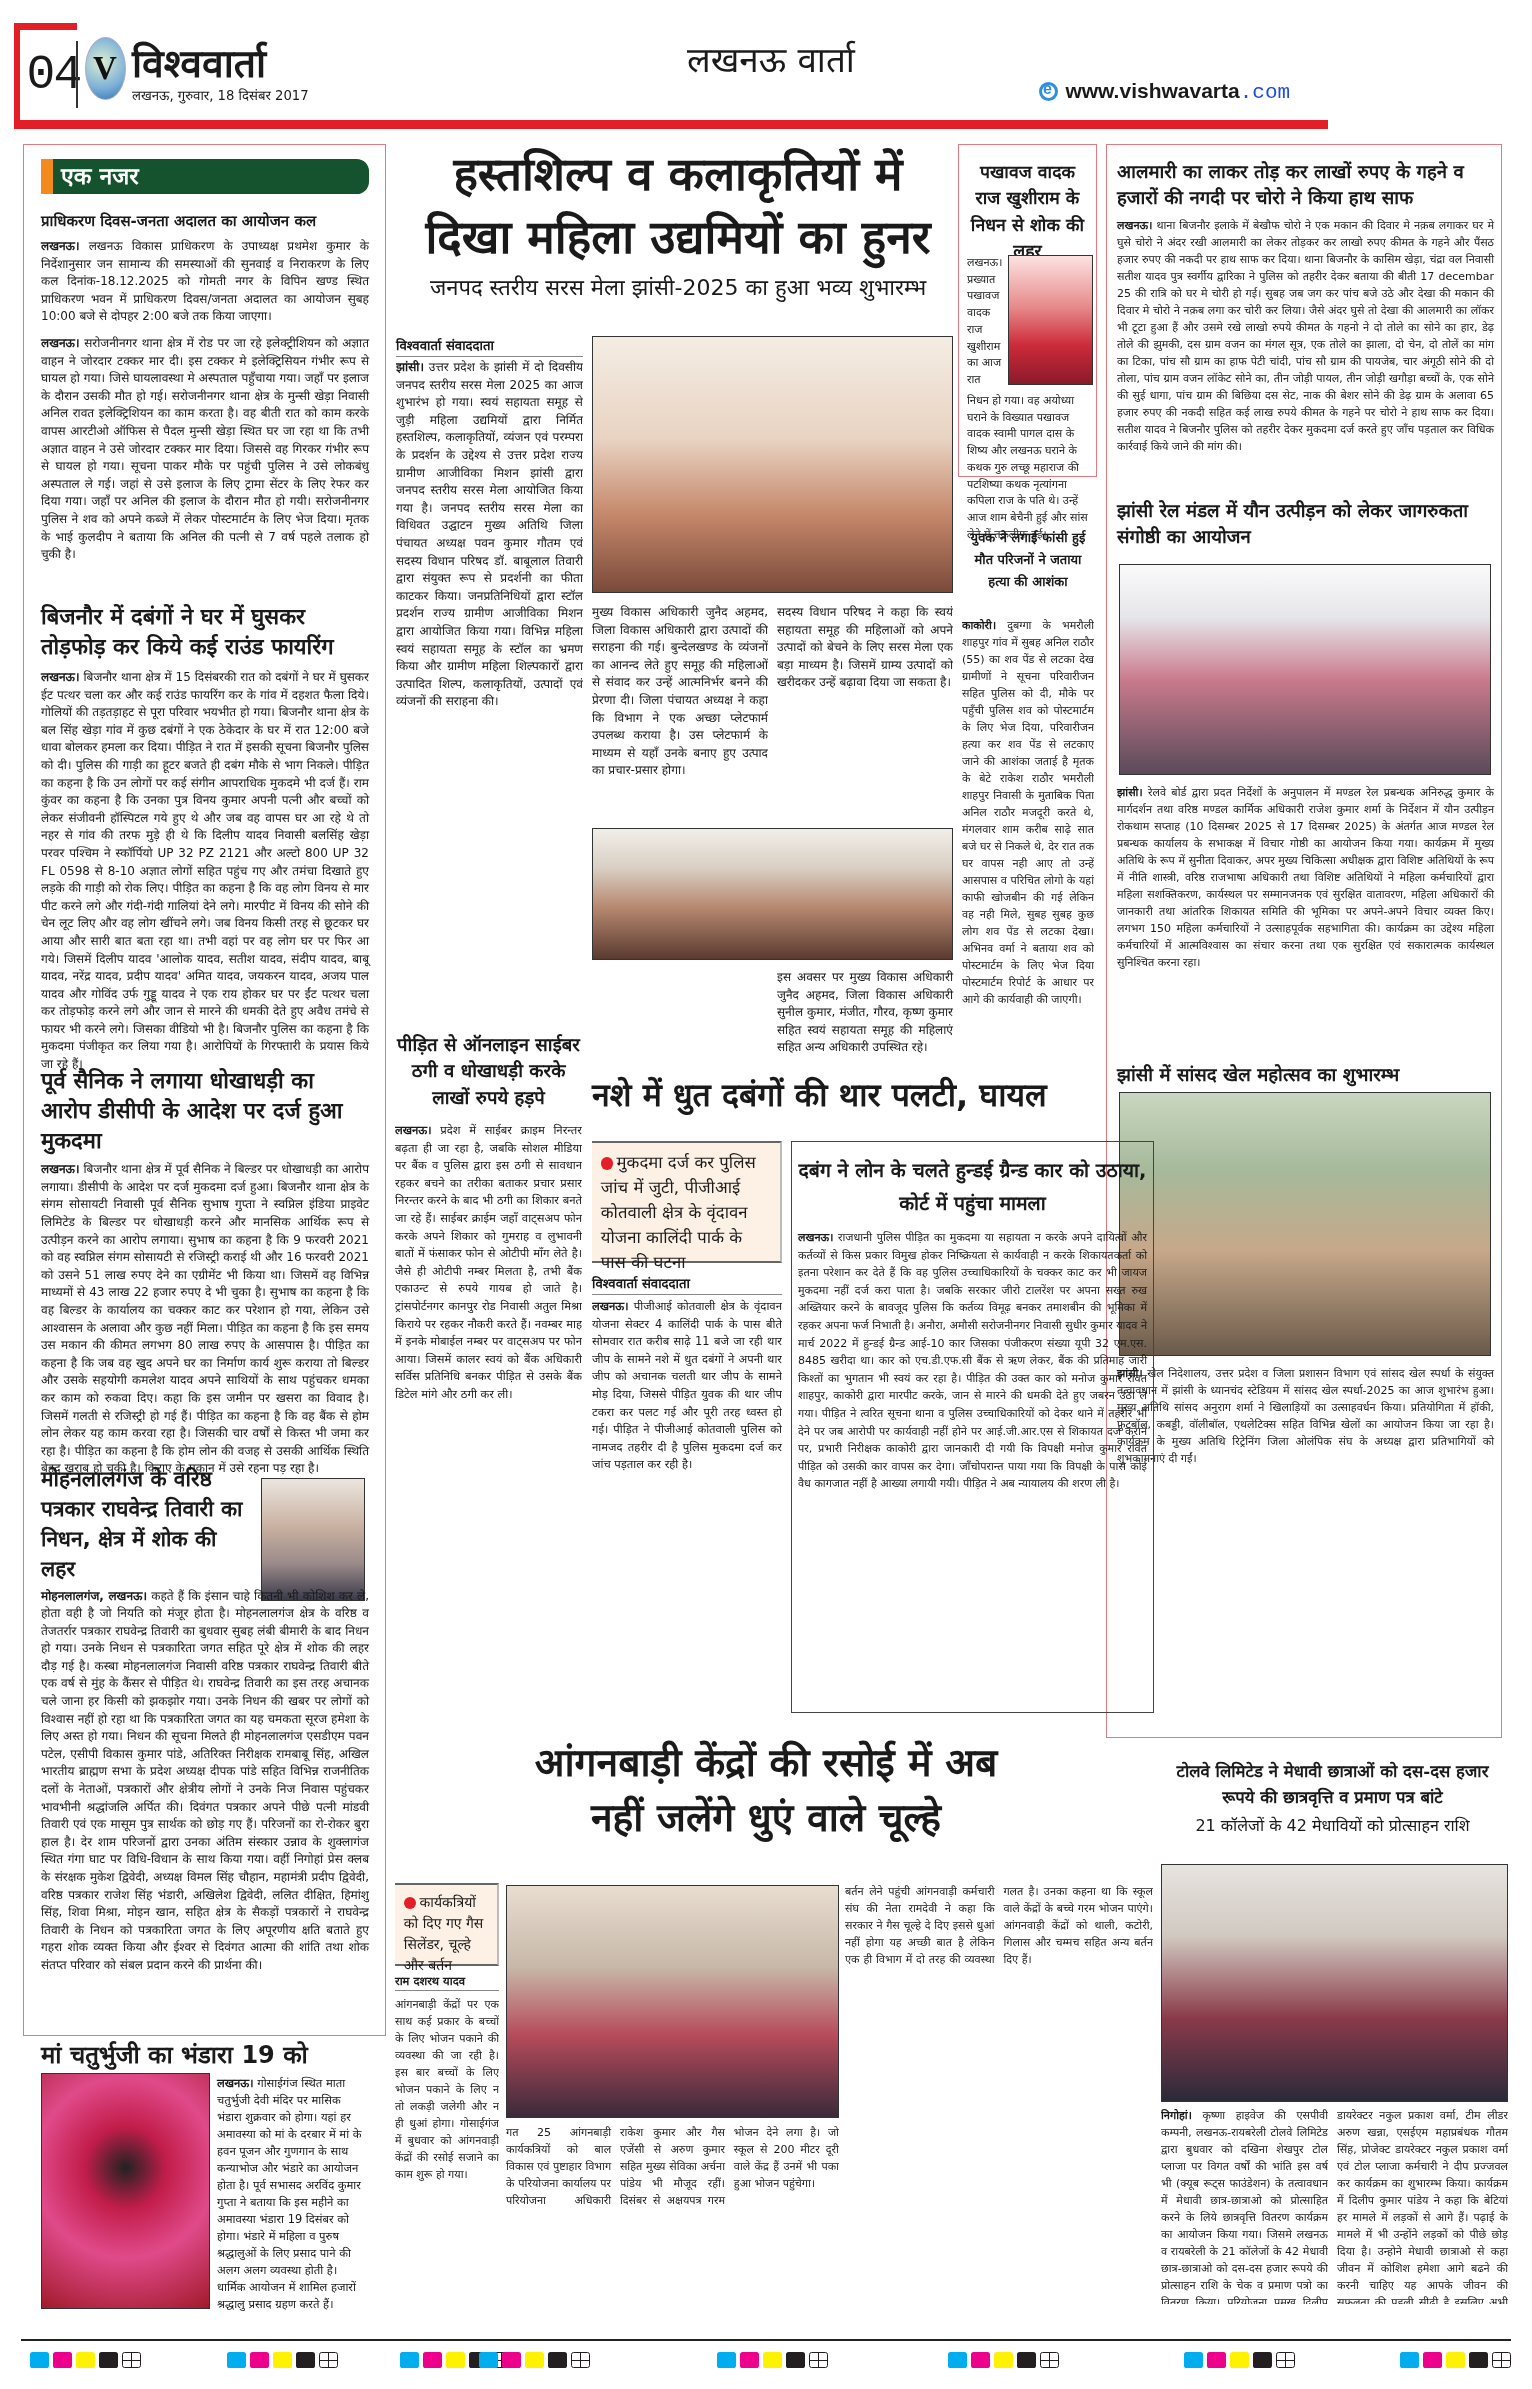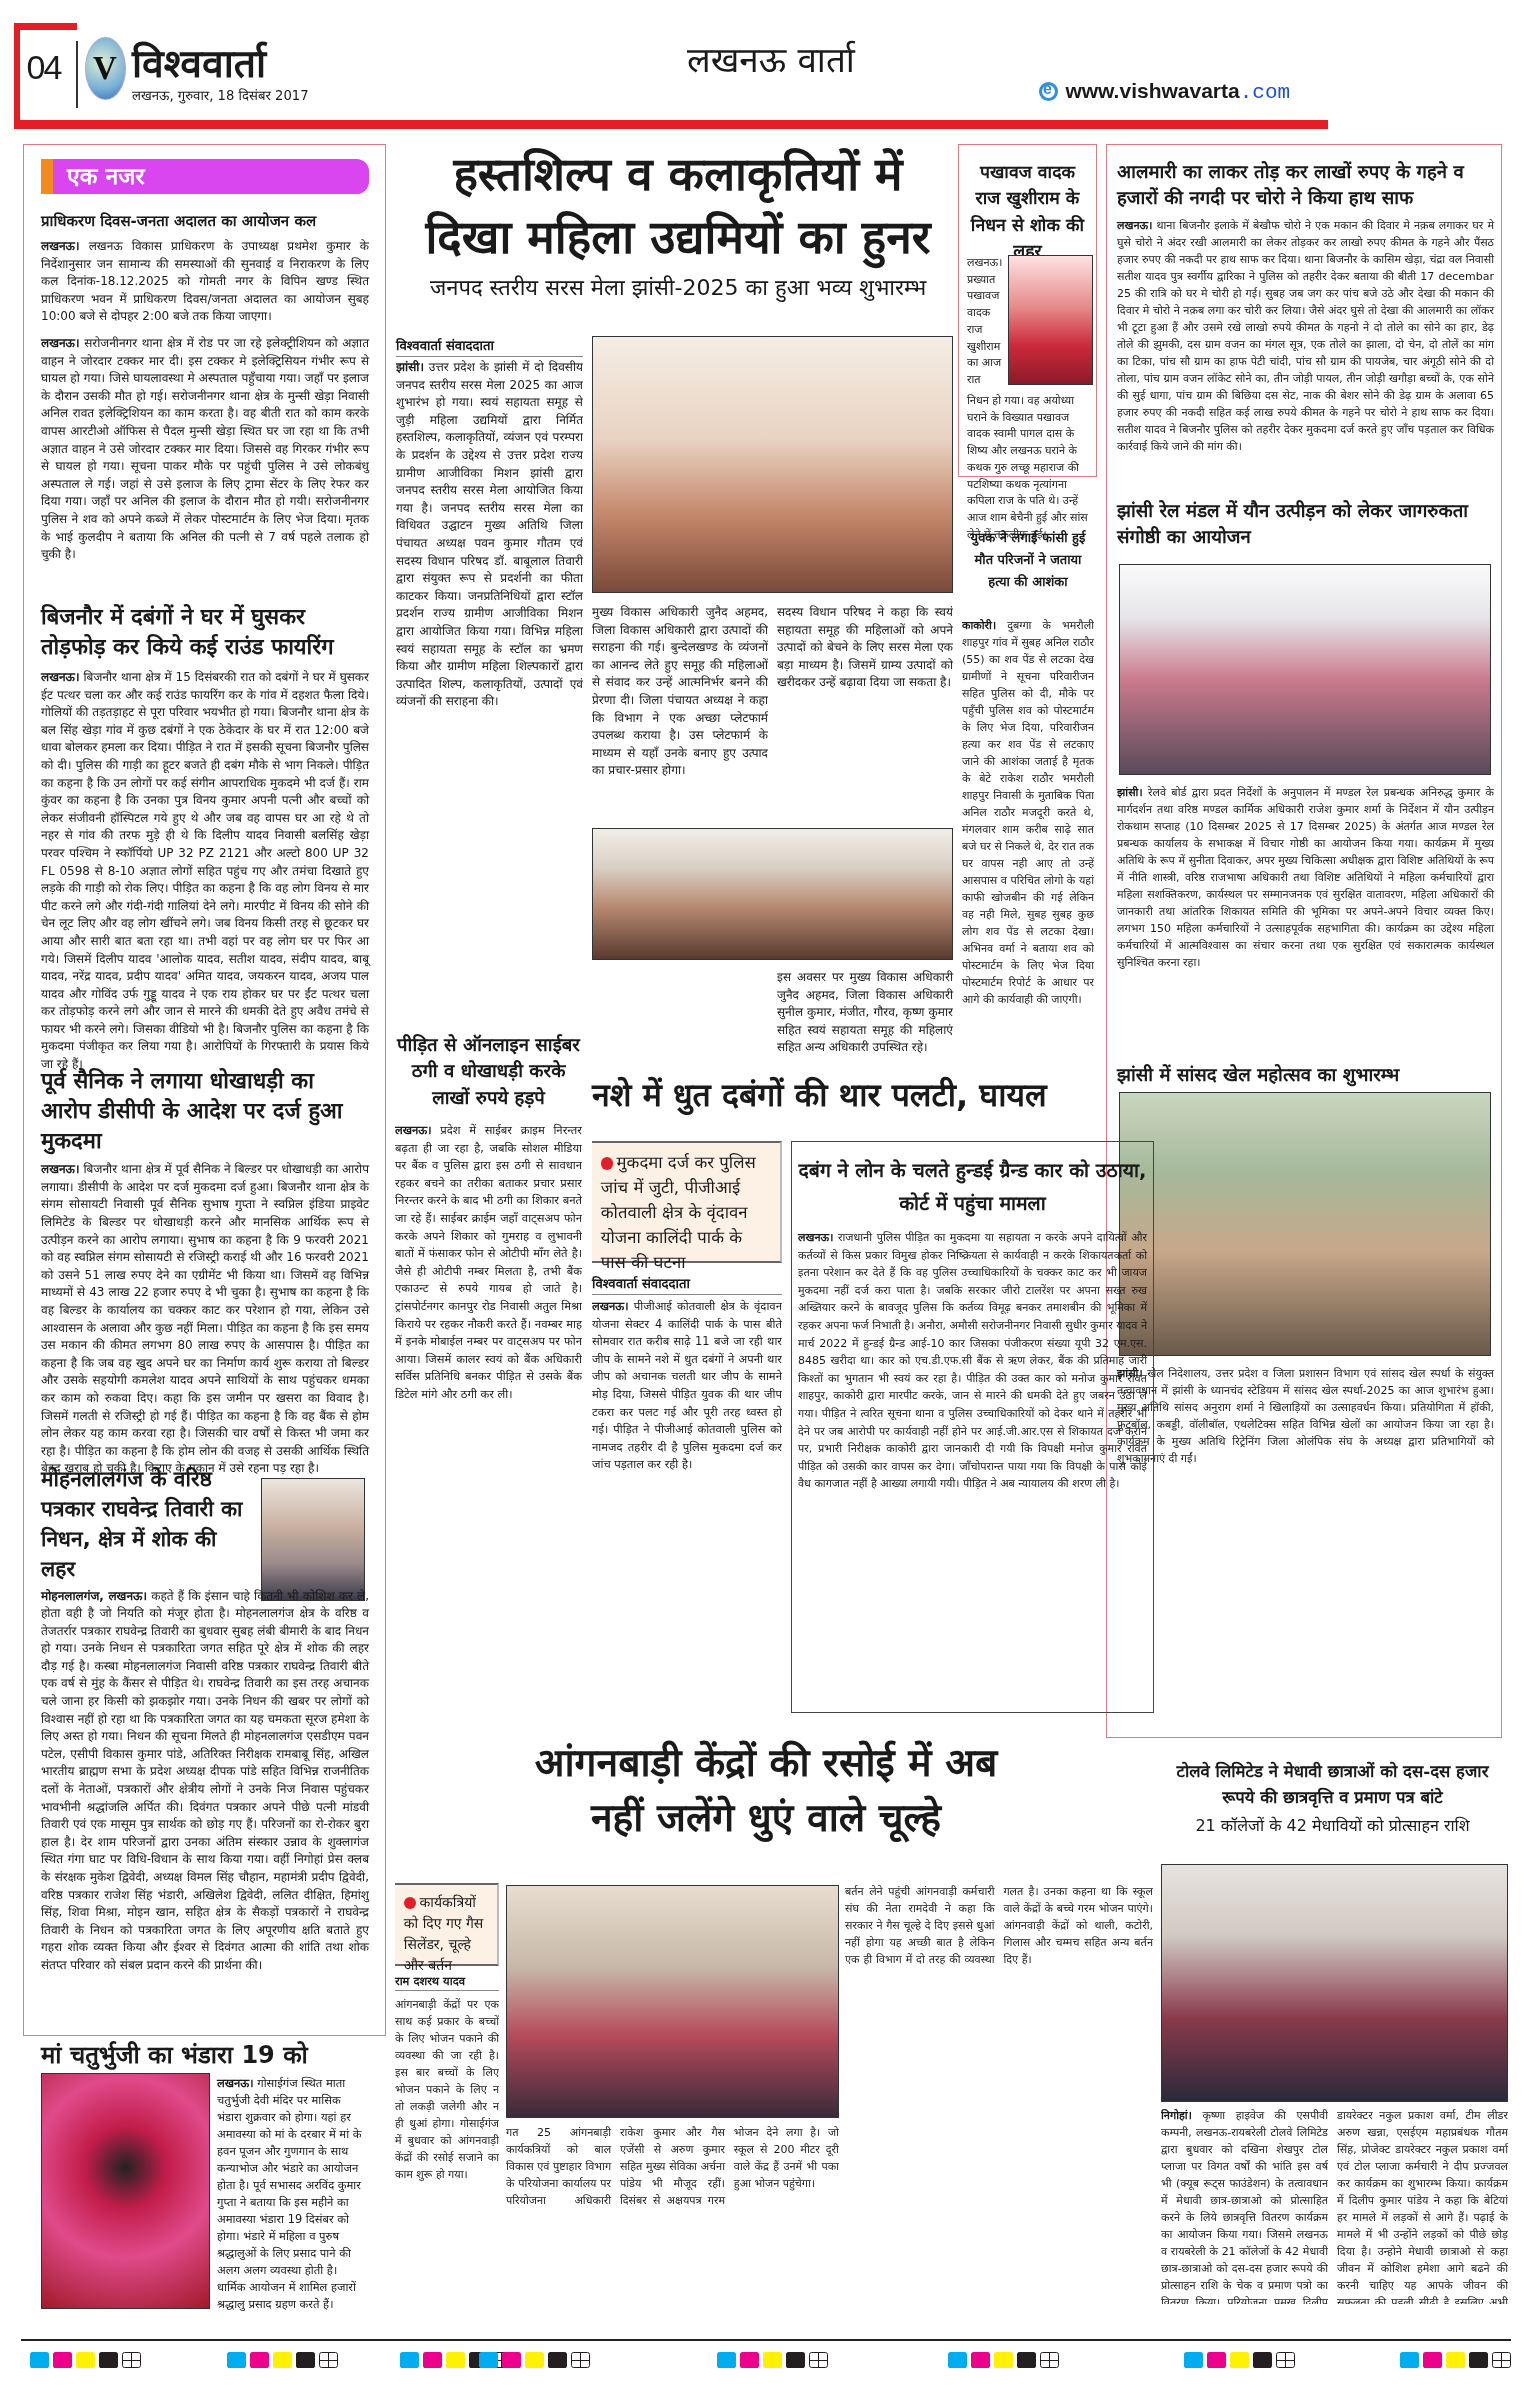--- a/index.html
+++ b/index.html
@@ -1,38 +1,38 @@
 <!DOCTYPE html>
 <html style="font-size:14px"><head>
 <meta charset="utf-8">
 <style>
   * { box-sizing: border-box; margin: 0; padding: 0; }
   body { width: 1532px; height: 2389px; background: #fff; font-family: "DejaVu Sans", sans-serif; color: #1a1a1a; position: relative; overflow: hidden; }
   .abs { position: absolute; }
   .red-rule { left: 14px; top: 120px; width: 1314px; height: 8.8px; background: #e41e26; }
   .red-top-short { left: 14px; top: 23px; width: 63px; height: 7px; background: #e41e26; }
   .red-left { left: 14px; top: 23px; width: 6.2px; height: 106px; background: #e41e26; }
-  .page-no { left: 26.4px; top: 48px; font-family: Liberation Sans, sans-serif; font-size: 34px; font-weight: 400; letter-spacing: -1.8px; }
+  .page-no { left: 26.4px; top: 48px; font-family: Liberation Mono, monospace; font-size: 48px; font-weight: 400; letter-spacing: -1.8px; }
   .vsep { left: 76px; top: 41px; width: 1.8px; height: 67px; background: #333; }
   .logo { left: 85px; top: 37px; width: 41px; height: 63px; border-radius: 50%; background: radial-gradient(circle at 40% 40%, #dfeed0, #7bb0d8 60%, #2e6fb3); border: 0.9px solid #aac; }
   .logo span { position: absolute; left: 7px; top: 12.3px; font-family: "Liberation Serif", serif; font-size: 33px; font-weight: 700; color: #111; }
   .brand { left: 132px; top: 35px; font-size: 39px; font-weight: 700; }
   .dateline { left: 132px; top: 86px; font-size: 13.2px; }
   .section-title { left: 687px; top: 35px; font-size: 35px; font-weight: 400; }
   .website { left: 1039px; top: 79px; font-family: "Liberation Sans", sans-serif; font-size: 21px; font-weight: 700; display: flex; align-items: center; gap: 7px; }
   .website .com { color: #1d4ed8; font-weight: 400; font-family: Liberation Mono, monospace; }
   .ie-icon { width: 19.4px; height: 19.4px; border-radius: 50%; border: 3.5px solid #2d8fdd; position: relative; }
   .ie-icon::after { content: "e"; position: absolute; left: 0.9px; top: -5.3px; font-size: 16px; font-weight: 700; color: #2d8fdd; }
 
   .box { position: absolute; border: 1.8px solid #e07a80; }
   .body-text { font-size: 12px; line-height: 17.6px; text-align: justify; }
   .body-text b { font-weight: 700; }
   .h2 { font-size: 23px; font-weight: 700; line-height: 30px; }
   .h3 { font-size: 19.4px; font-weight: 700; line-height: 26.4px; }
-  .ribbon { position: absolute; height: 35px; background: #d946ef; border-left: 12.3px solid #f28a1e; border-radius: 0 12.3px 12.3px 0; color: #fff; font-size: 23px; font-weight: 700; padding-left: 14px; line-height: 35px; }
+  .ribbon { position: absolute; height: 35px; background: #14532d; border-left: 12.3px solid #f28a1e; border-radius: 0 12.3px 12.3px 0; color: #fff; font-size: 23px; font-weight: 700; padding-left: 8px; line-height: 35px; }
   .photo { position: absolute; border: 0.9px solid #333; overflow: hidden; }
   .photo-a { background: linear-gradient(180deg, #f4ede4 0%, #e9d3c2 40%, #c4876a 70%, #7a4a3a 100%); }
   .photo-b { background: linear-gradient(180deg, #f1eee8 0%, #d9cfc4 30%, #b78970 60%, #5a3a30 100%); }
   .photo-c { background: linear-gradient(180deg, #fafafa 0%, #e6e6ea 25%, #c97a8c 55%, #5a4a5a 100%); }
   .photo-d { background: linear-gradient(180deg, #c9d6c0 0%, #a6b99a 30%, #c7a88a 60%, #6a5a4a 100%); }
   .photo-e { background: linear-gradient(180deg, #e8ddd0 0%, #c7b8a8 35%, #b54a5a 65%, #3a2a3a 100%); }
   .photo-f { background: linear-gradient(180deg, #e7e3df 0%, #d1c9c1 30%, #8a3a4a 65%, #2a2a3a 100%); }
   .photo-g { background: radial-gradient(circle at 50% 40%, #222 0%, #c21d4a 25%, #e04a8a 55%, #a11a2a 100%); }
   .photo-i { background: linear-gradient(180deg, #fde2e2 0%, #e68a8a 40%, #cc2a3a 70%, #8a1a2a 100%); }
   .photo-j { background: linear-gradient(180deg, #ece6df 0%, #c8b0a0 40%, #9a8a8a 70%, #3a3a4a 100%); }

